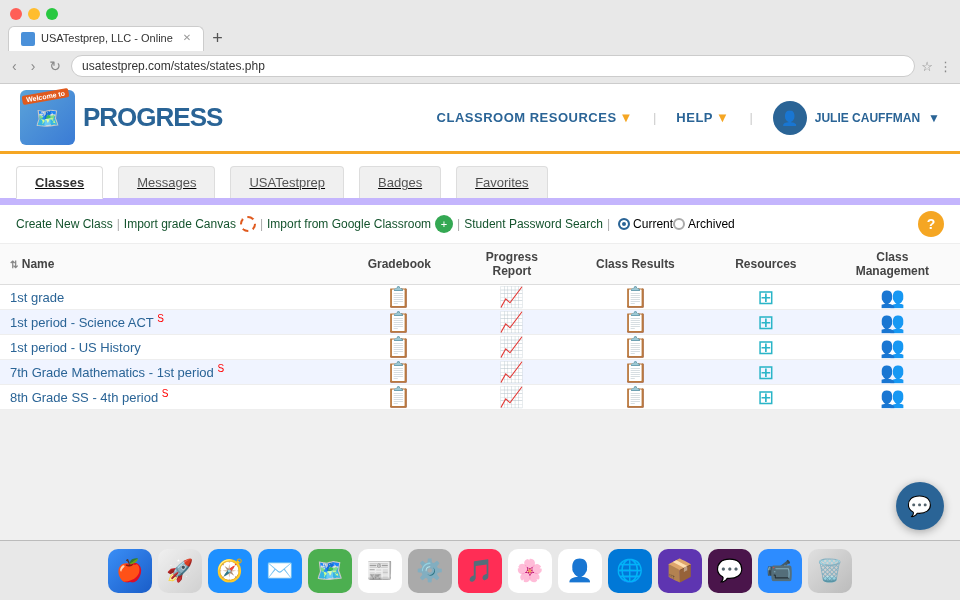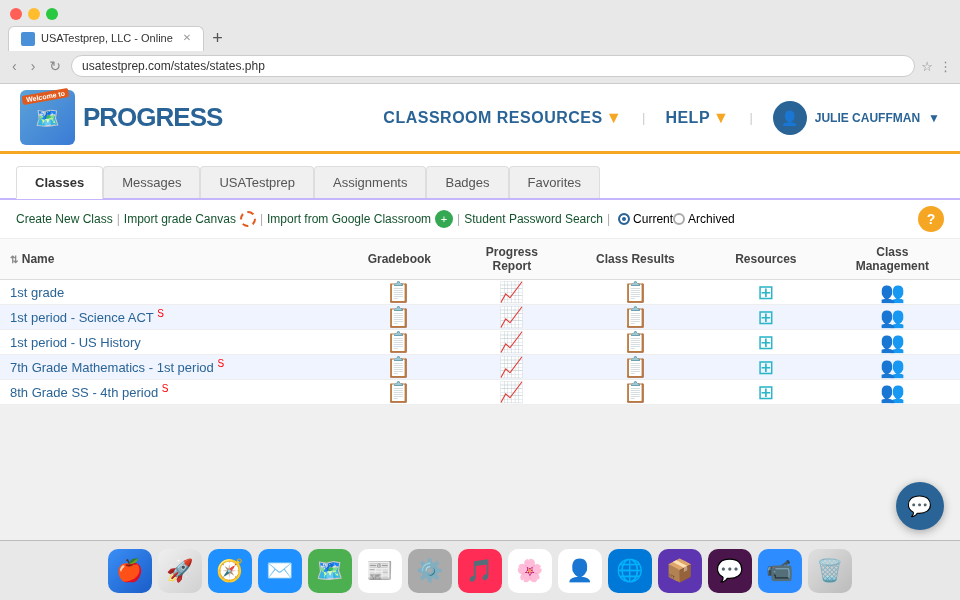--- a/index.html
+++ b/index.html
@@ -18,31 +18,31 @@
     .browser-tab .tab-close { color: #999; font-size: 10px; margin-left: 4px; cursor: pointer; }
     .browser-addressbar { display: flex; align-items: center; padding: 4px 8px 6px; gap: 6px; }
     .browser-nav-btn { color: #888; font-size: 14px; cursor: pointer; padding: 2px 4px; }
     .address-input { flex: 1; border: 1px solid #ccc; border-radius: 12px; padding: 3px 10px; font-size: 12px; background: #fff; color: #333; }
 
     
     .app-header { background: #fff; border-bottom: 3px solid #f5a623; display: flex; align-items: center; justify-content: space-between; padding: 0 20px; height: 70px; }
     .logo-area { display: flex; align-items: center; gap: 0; }
     .logo-text { color: #2a6496; font-weight: 900; font-size: 26px; letter-spacing: -1px; }
     .header-nav { display: flex; align-items: center; gap: 20px; }
-    .header-nav-item { color: #2a6496; font-size: 16px; font-weight: 600; cursor: pointer; display: flex; align-items: center; gap: 3px; text-transform: uppercase; letter-spacing: 0.5px; }
+    .header-nav-item { color: #2a6496; font-size: 13px; font-weight: 600; cursor: pointer; display: flex; align-items: center; gap: 3px; text-transform: uppercase; letter-spacing: 0.5px; }
     .header-nav-item .caret { color: #f5a623; }
     .header-divider { color: #ccc; }
     .header-user { display: flex; align-items: center; gap: 8px; color: #2a6496; font-size: 12px; font-weight: 700; cursor: pointer; text-transform: uppercase; }
     .user-avatar { width: 34px; height: 34px; background: #2a6496; border-radius: 50%; display: flex; align-items: center; justify-content: center; color: white; font-size: 14px; }
 
     
     .main-content { background: #fff; padding: 0; }
 
     
-    .tabs-container { padding: 12px 16px 0; border-bottom: 2px solid #c4b5fd; display: flex; gap: 0; }
+    .tabs-container { padding: 12px 16px 0; border-bottom: 7px solid #c4b5fd; display: flex; gap: 15px; text-decoration: underline; }
     .tab { padding: 8px 18px; font-size: 13px; cursor: pointer; border: 1px solid #ddd; border-bottom: none; border-radius: 4px 4px 0 0; background: #f0f0f0; color: #555; }
     .tab.active { background: #fff; color: #333; font-weight: 600; border-bottom: 1px solid #fff; margin-bottom: -1px; }
 
     
     .toolbar { padding: 10px 16px; font-size: 12px; display: flex; align-items: center; gap: 4px; flex-wrap: wrap; border-bottom: 1px solid #eee; position: relative; }
     .toolbar a { color: #14532d; text-decoration: none; cursor: pointer; }
     .toolbar-sep { color: #aaa; }
     .toolbar-badge-google { width: 18px; height: 18px; background: #34a853; border-radius: 50%; display: inline-flex; align-items: center; justify-content: center; font-size: 10px; color: white; }
     .radio-group { display: flex; align-items: center; margin-left: 4px; }
     .radio-item { display: flex; align-items: center; gap: 3px; cursor: pointer; }
@@ -134,21 +134,20 @@
     </div>
   </div>
 </div>
 
 <div class="main-content">
 
   <div class="tabs-container">
     <div class="tab active">Classes</div>
     <div class="tab">Messages</div>
     <div class="tab">USATestprep</div>
-    <div class="tab">Assignments</div>
     <div class="tab">Badges</div>
     <div class="tab">Favorites</div>
   </div>
 
   <div class="toolbar">
     <a>Create New Class</a>
     <span class="toolbar-sep">|</span>
     <a>Import grade Canvas</a>
     <span style="display:inline-flex;align-items:center;justify-content:center;width:16px;height:16px;border-radius:50%;border:2px dashed #e05a1e;"></span>
     <span class="toolbar-sep">|</span>

